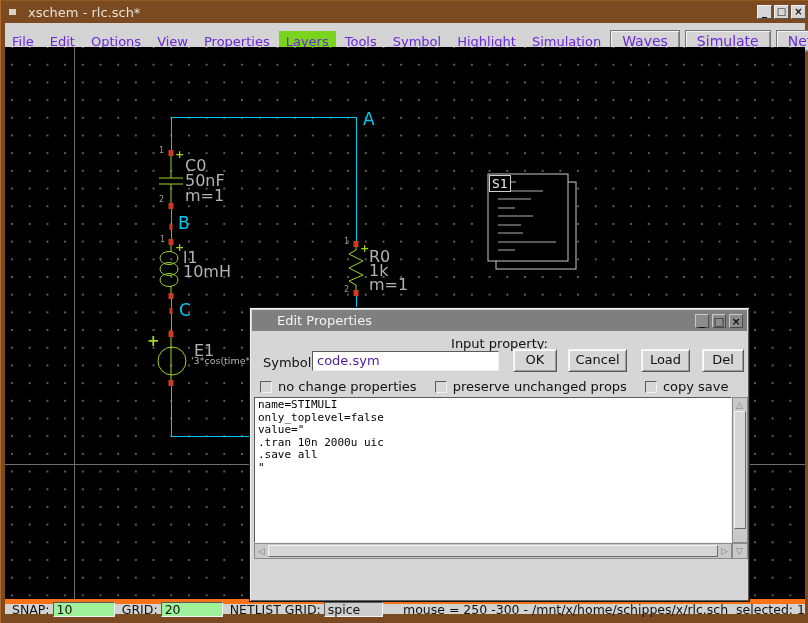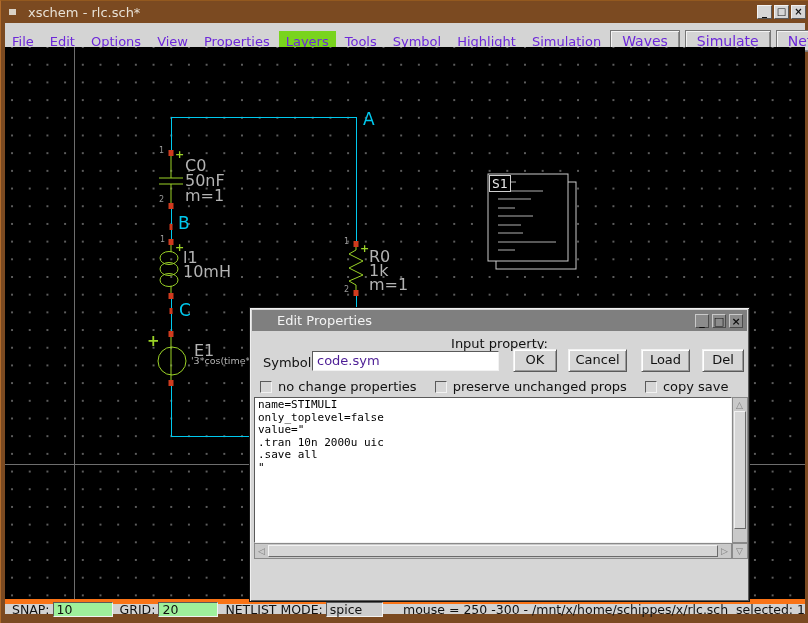--- a/index.html
+++ b/index.html
@@ -251,18 +251,18 @@
     <div class="scroll-corner">
       <div class="arrow">▽</div>
     </div>
   </div>
 
   <div class="statusbar">
     <span class="sb-label">SNAP:</span>
     <div class="sb-input sb-green">10</div>
     <span class="sb-label">GRID:</span>
     <div class="sb-input sb-green">20</div>
-    <span class="sb-label">NETLIST MODE:</span>
+    <span class="sb-label">NETLIST GRID:</span>
     <div class="sb-input sb-gray">spice</div>
     <span class="sb-status">mouse = 250 -300 - /mnt/x/home/schippes/x/rlc.sch  selected: 1</span>
   </div>
 
 </div>
 
 </body></html>

